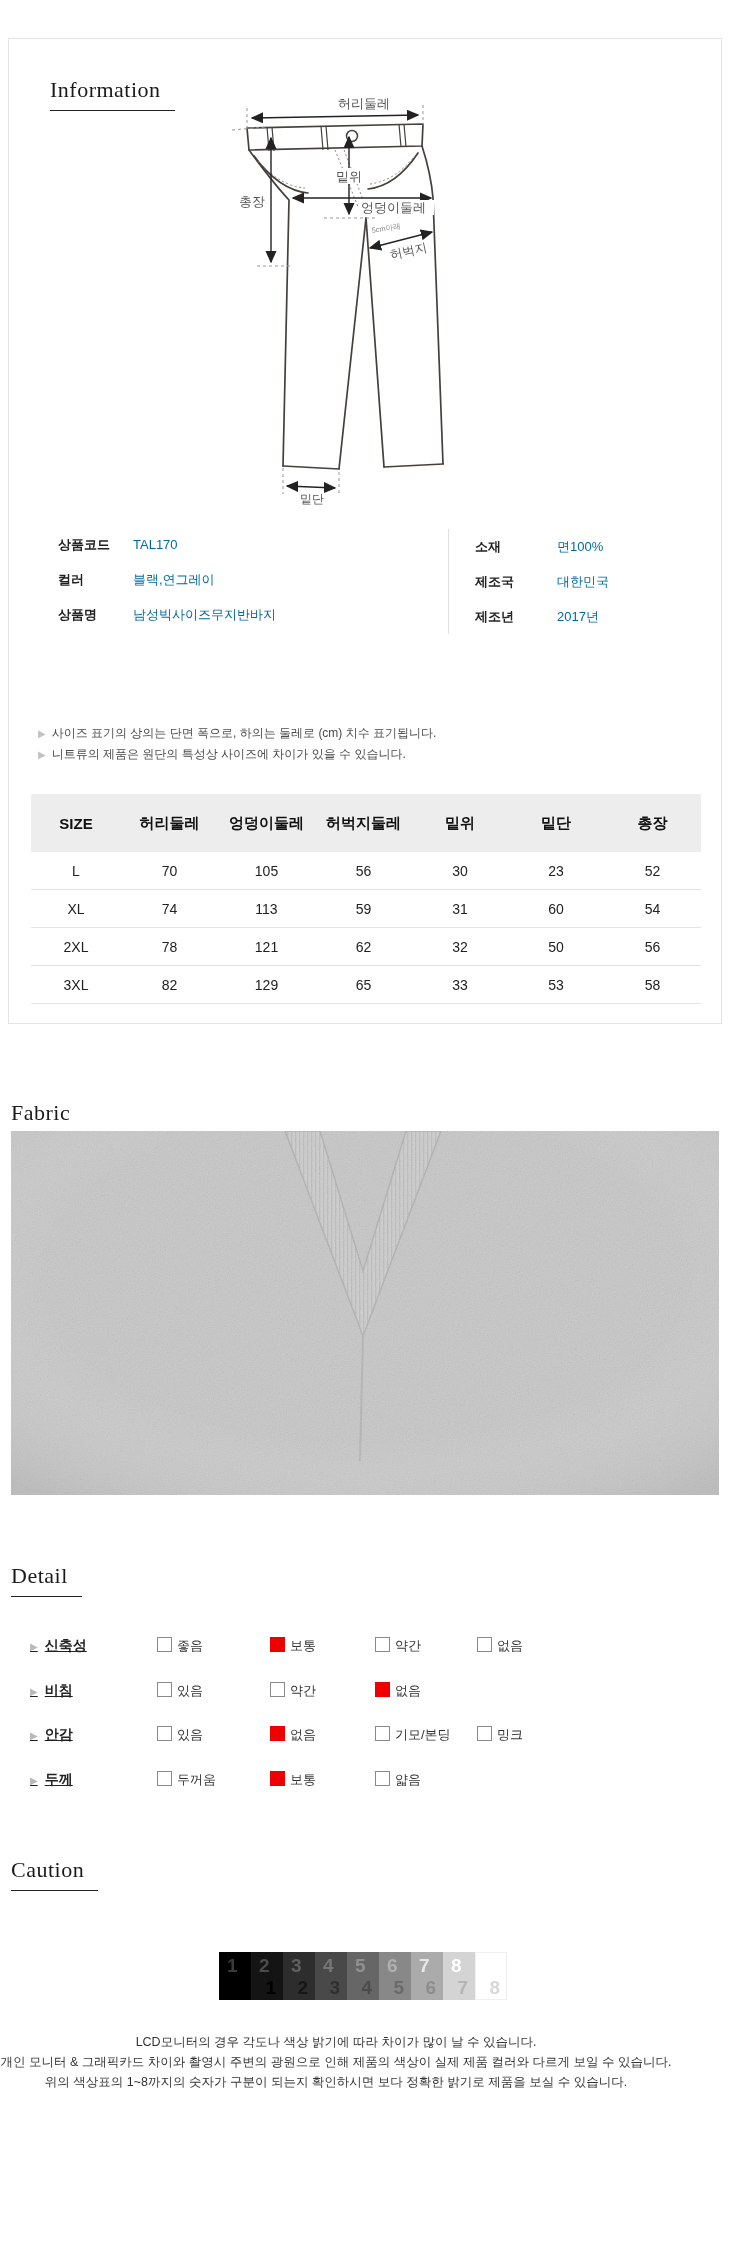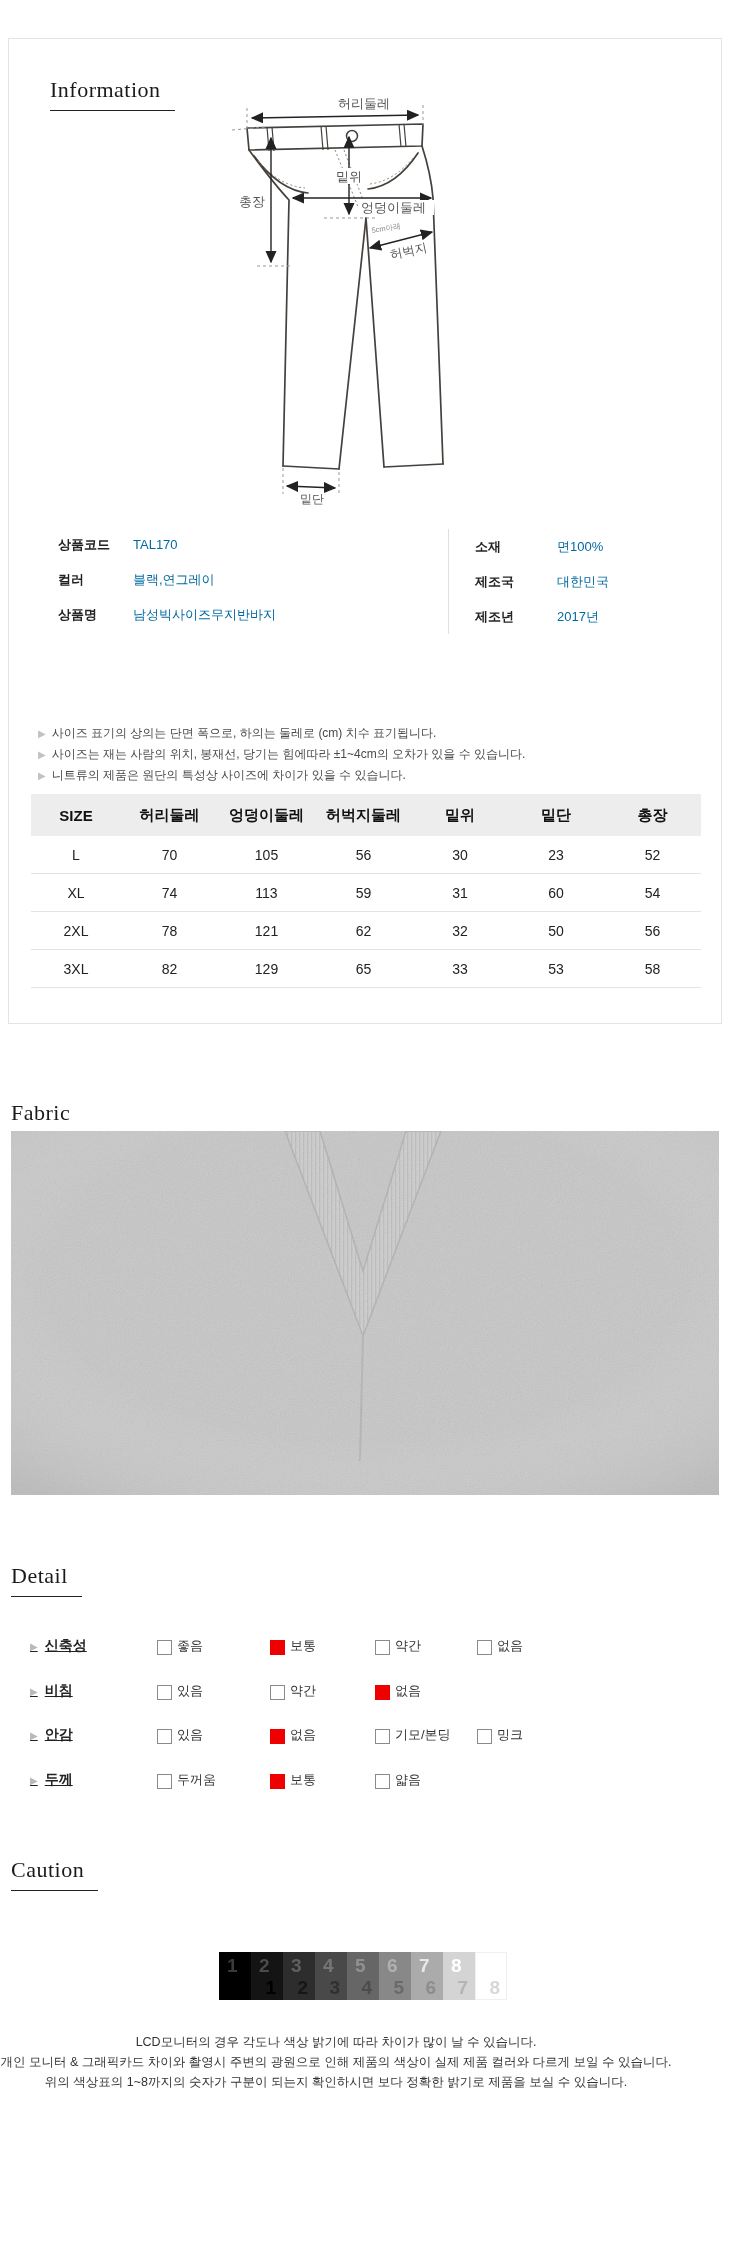--- a/index.html
+++ b/index.html
@@ -29,35 +29,35 @@
   .spec-right .lbl{width:82px;}
 
   
   .notes{position:absolute;left:29px;top:684px;font-size:12px;color:#4a4a4a;line-height:20px;}
   .note-line{white-space:nowrap;}
   .note-bullet{color:#c2c2c2;font-size:10px;margin-right:6px;}
 
   
   .size-table{position:absolute;left:22px;top:755px;width:670px;
     display:grid;grid-template-columns:90px 97px 97px 97px 96px 96px 97px;}
-  .size-table .hcell{background:#ededed;height:42px;display:flex;align-items:center;justify-content:center;
+  .size-table .hcell{background:#ededed;height:58px;display:flex;align-items:center;justify-content:center;
     font-weight:bold;font-size:15px;color:#111;}
   .size-table .cell{height:37px;display:flex;align-items:center;justify-content:center;
     font-size:14px;color:#222;border-bottom:1px solid #e3e3e3;}
 
   
   .fabric-title{left:11px;top:1100px;}
   .fabric-img{position:absolute;left:11px;top:1131px;width:708px;height:364px;}
 
   
   .detail-title{left:11px;top:1563px;}
   .detail-row{position:absolute;left:0;width:730px;height:18px;}
   .detail-row .row-label{position:absolute;left:30px;font-size:14px;font-weight:bold;color:#222;white-space:nowrap;text-decoration:underline;}
   .detail-row .row-bullet{color:#b9b9b9;font-size:10px;margin-right:7px;font-weight:normal;}
-  .opt{position:absolute;display:flex;align-items:flex-end;font-size:13px;color:#333;white-space:nowrap;}
+  .opt{position:absolute;display:flex;align-items:flex-start;font-size:13px;color:#333;white-space:nowrap;}
   .opt .box{width:13px;height:13px;border:1px solid #8a8a8a;background:#fff;margin-right:5px;flex:0 0 auto;}
   .opt.checked .box{background:#ef0000;border-color:#ef0000;}
   .opt.c1{left:157px}.opt.c2{left:270px}.opt.c3{left:375px}.opt.c4{left:477px}
   .dr1{top:1637px}.dr2{top:1682px}.dr3{top:1726px}.dr4{top:1771px}
 
   
   .caution-title{left:11px;top:1857px;}
   .color-scale{position:absolute;left:219px;top:1952px;display:flex;}
   .scale-cell{position:relative;width:32px;height:48px;}
   .scale-cell:last-child{box-shadow:inset 0 0 0 1px #f0f0f0;}
@@ -172,21 +172,20 @@
         <span class="val">대한민국</span>
       </div>
       <div class="spec-row">
         <span class="lbl">제조년</span>
         <span class="val">2017년</span>
       </div>
     </div>
 
     <div class="notes">
       <div class="note-line"><span class="note-bullet">▶</span><span>사이즈 표기의 상의는 단면 폭으로, 하의는 둘레로 (cm) 치수 표기됩니다.</span></div>
-      <div class="note-line"><span class="note-bullet">▶</span><span>사이즈는 재는 사람의 위치, 봉재선, 당기는 힘에따라 ±1~4cm의 오차가 있을 수 있습니다.</span></div>
       <div class="note-line"><span class="note-bullet">▶</span><span>니트류의 제품은 원단의 특성상 사이즈에 차이가 있을 수 있습니다.</span></div>
     </div>
 
     <div class="size-table">
       <div class="hcell">SIZE</div>
       <div class="hcell">허리둘레</div>
       <div class="hcell">엉덩이둘레</div>
       <div class="hcell">허벅지둘레</div>
       <div class="hcell">밑위</div>
       <div class="hcell">밑단</div>

